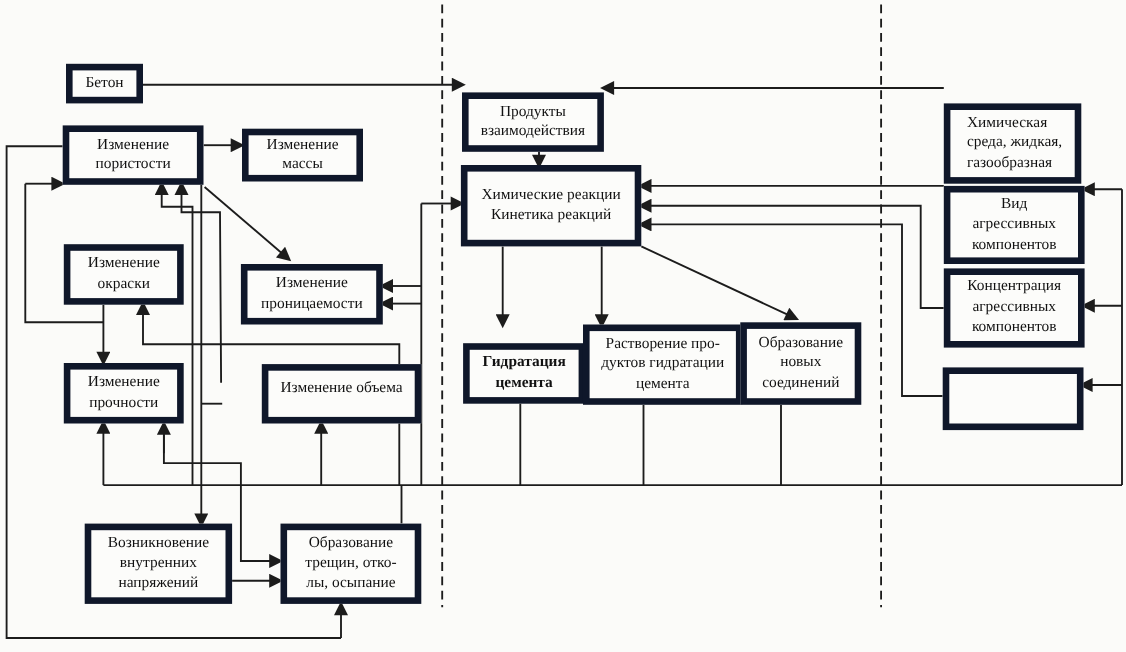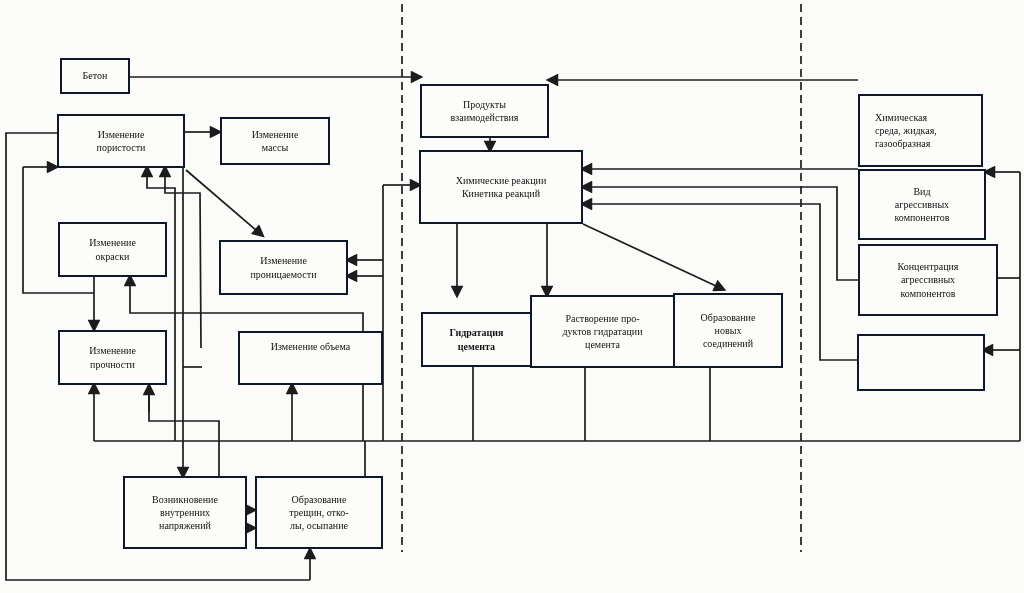--- a/index.html
+++ b/index.html
@@ -2,23 +2,23 @@
 <html><head>
 <meta charset="utf-8">
 <style>
   html,body{margin:0;padding:0;background:#ffffff;}
   .stage{
     position:relative;width:1024px;height:593px;background:#fbfbf9;
     font-family:"Liberation Serif", serif;color:#111;overflow:hidden;
   }
   .wires{position:absolute;left:0;top:0;z-index:1;}
   .box{
-    position:absolute;z-index:2;border:2px solid #0f172a;background:#fcfcfa;
+    position:absolute;z-index:2;border:6px solid #0f172a;background:#fcfcfa;
     display:flex;align-items:center;justify-content:center;text-align:center;
-    font-size:10px;line-height:1.32;box-sizing:border-box;
+    font-size:14px;line-height:1.32;box-sizing:border-box;
   }
   .box span{white-space:pre-line;display:block;padding:0 3px;}
   .v-top{align-items:flex-start;padding-top:7px;}
   .t-left{justify-content:flex-start;text-align:left;padding-left:12px;margin-top:32px;}
 </style>
 </head>
 <body>
 
 <div class="stage">
 
@@ -117,21 +117,21 @@
 
   <div class="box" style="left:58px;top:330px;width:109px;height:55px;">
     <span>Изменение
 прочности</span>
     </div>
 
   <div class="box v-top" style="left:202px;top:331px;width:145px;height:54px;margin-left:36px;">
     <span>Изменение объема</span>
     </div>
 
-  <div class="box" style="left:77px;top:476px;width:124px;height:73px;margin-left:46px;">
+  <div class="box" style="left:77px;top:476px;width:134px;height:73px;">
     <span>Возникновение
 внутренних
 напряжений</span>
     </div>
 
   <div class="box" style="left:255px;top:476px;width:128px;height:73px;">
     <span>Образование
 трещин, отко-
 лы, осыпание</span>
     </div>
@@ -168,21 +168,21 @@
 среда, жидкая,
 газообразная</span>
     </div>
 
   <div class="box" style="left:858px;top:153px;width:128px;height:71px;margin-top:16px;">
     <span>Вид
 агрессивных
 компонентов</span>
     </div>
 
-  <div class="box" style="left:858px;top:244px;width:140px;height:72px;">
+  <div class="box" style="left:858px;top:244px;width:128px;height:72px;">
     <span>Концентрация
 агрессивных
 компонентов</span>
     </div>
 
   <div class="box" style="left:857px;top:334px;width:128px;height:57px;">
     <span></span>
     </div>
 
 </div>

